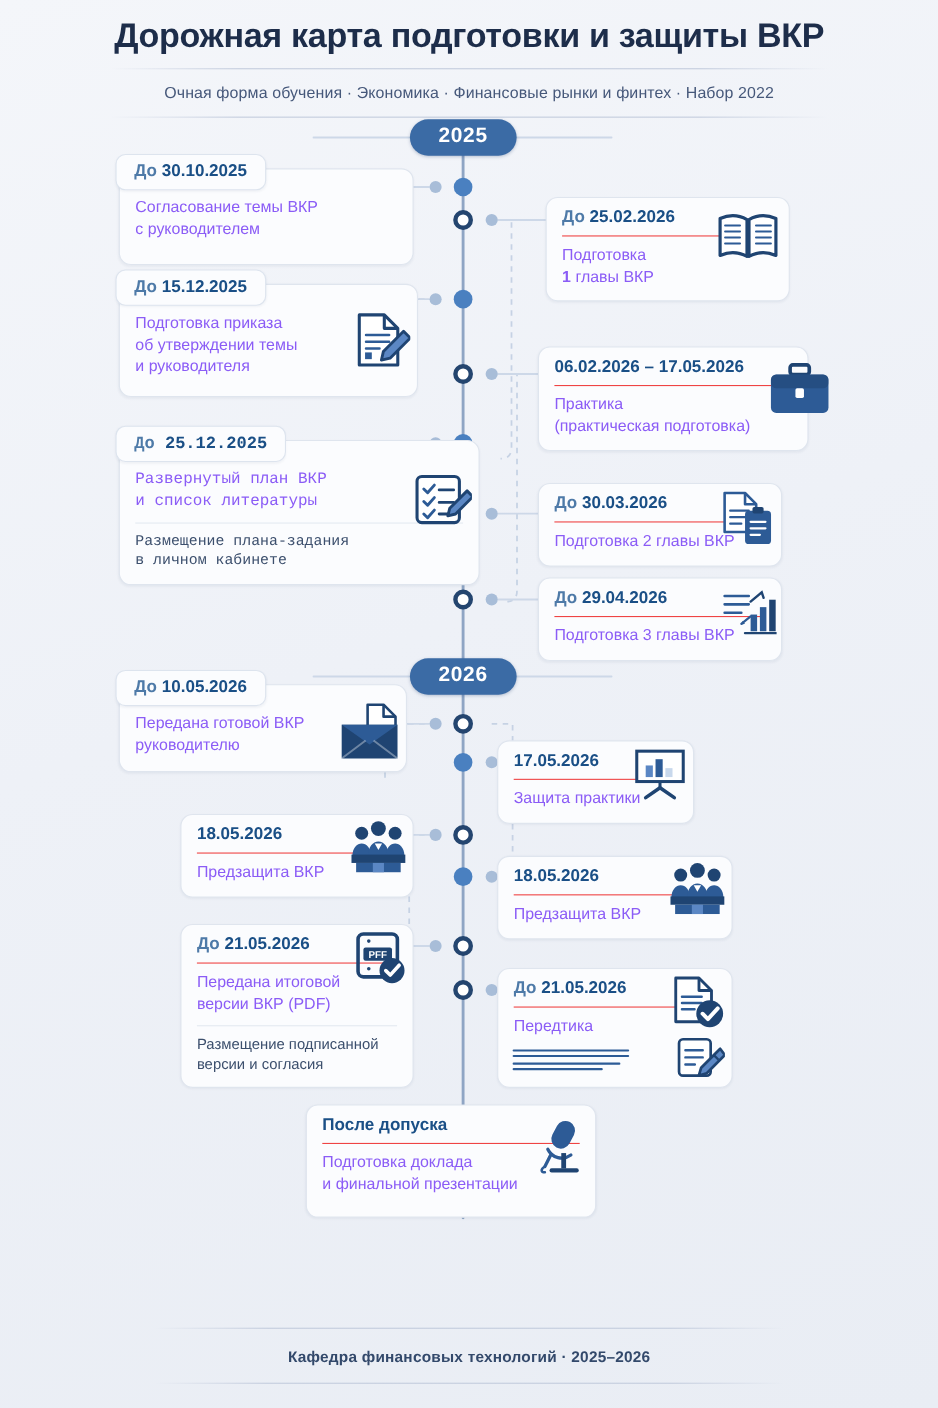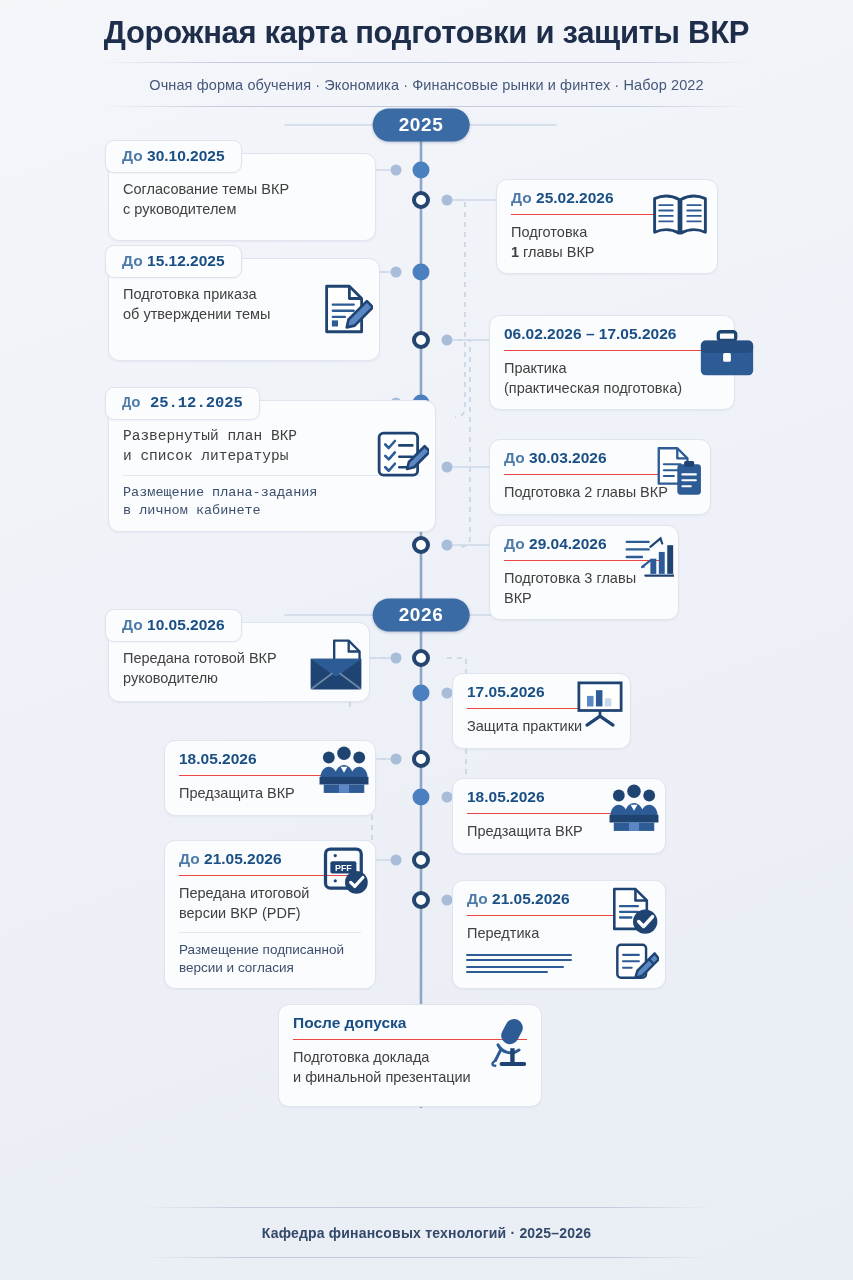--- a/index.html
+++ b/index.html
@@ -134,21 +134,21 @@
     margin-bottom: 8px;
   }
   .date-head .pre {
     font-weight: 600;
     color: #4e7aa8;
   }
 
   .card-body {
     font-size: 14.5px;
     line-height: 1.34;
-    color: #404040;
+    color: #8b5cf6;
   }
   .card-body .b { font-weight: 700; }
 
   .sub-block {
     margin-top: 9px;
     padding-top: 8px;
     border-top: 1px solid #e3e9f1;
     font-size: 13.5px;
     line-height: 1.34;
     color: #3c4f6d;
@@ -276,20 +276,21 @@
           </g>
           <path d="M32 15v37" stroke="#1f4472" stroke-width="3"></path>
         </svg></span>
     </div>
     <div class="card" style="left: 108px; top: 151px; width: 272px; min-height: 103px;">
       <div class="card-inner pad-chip">
         <div class="date-chip"><span class="pre">До </span><span>15.12.2025</span></div>
         <div class="card-body">
           <div>Подготовка приказа</div>
           <div>об утверждении темы</div>
+          <div>и руководителя</div>
         </div>
       </div>
       <span class="icon" style="right: 6px; top: 22px;"><svg width="56" height="56" viewBox="0 0 64 64">
           <path d="M11 6h26l14 14v38H11z" fill="#ffffff" stroke="#1f4472" stroke-width="3.2" stroke-linejoin="round"></path>
           <path d="M37 6v14h14" fill="none" stroke="#1f4472" stroke-width="3.2" stroke-linejoin="round"></path>
           <g stroke="#2d5b96" stroke-width="2.6" stroke-linecap="round">
             <path d="M18 27h24M18 34h24M18 41h14"></path>
           </g>
           <rect x="17" y="45" width="7" height="7" fill="#2d5b96"></rect>
           <path d="M57 23 36 44l-2 9 9-2 21-21z" fill="#5b87c4" stroke="#1f4472" stroke-width="3" stroke-linejoin="round"></path>
@@ -348,21 +349,21 @@
           <g stroke="#2d5b96" stroke-width="2.4" stroke-linecap="round">
             <path d="M14 24h20M14 31h20M14 38h12"></path>
           </g>
           <rect x="30" y="24" width="28" height="36" rx="4" fill="#2d5b96"></rect>
           <rect x="38" y="20" width="12" height="7" rx="2" fill="#1f4472"></rect>
           <g stroke="#ffffff" stroke-width="2.4" stroke-linecap="round">
             <path d="M36 36h16M36 43h16M36 50h10"></path>
           </g>
         </svg></span>
     </div>
-    <div class="card" style="left: 489px; top: 418px; width: 190px; min-height: 67px;">
+    <div class="card" style="left: 489px; top: 418px; width: 222px; min-height: 67px;">
       <div class="card-inner">
         <div class="date-head"><span class="pre">До </span><span>29.04.2026</span></div>
         <div class="card-body">
           <div>Подготовка 3 главы ВКР</div>
         </div>
       </div>
       <span class="icon" style="right: 4px; top: 4px;"><svg width="54" height="54" viewBox="0 0 64 64">
           <g stroke="#2d5b96" stroke-width="2.8" stroke-linecap="round">
             <path d="M8 14h26M8 23h26M8 32h18"></path>
           </g>

